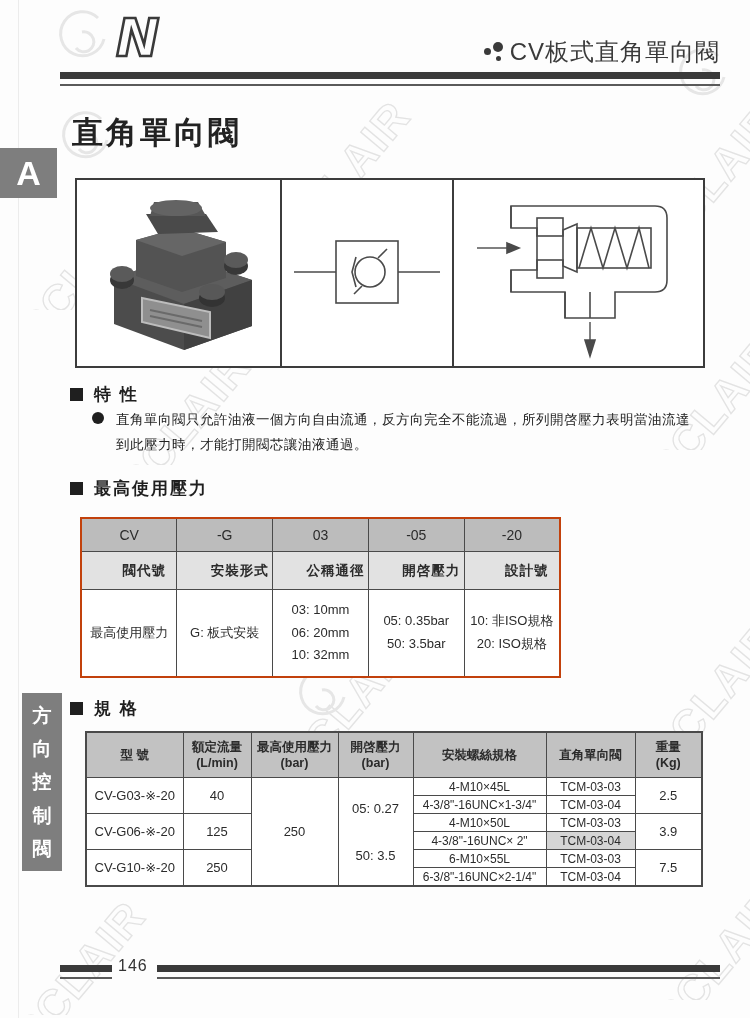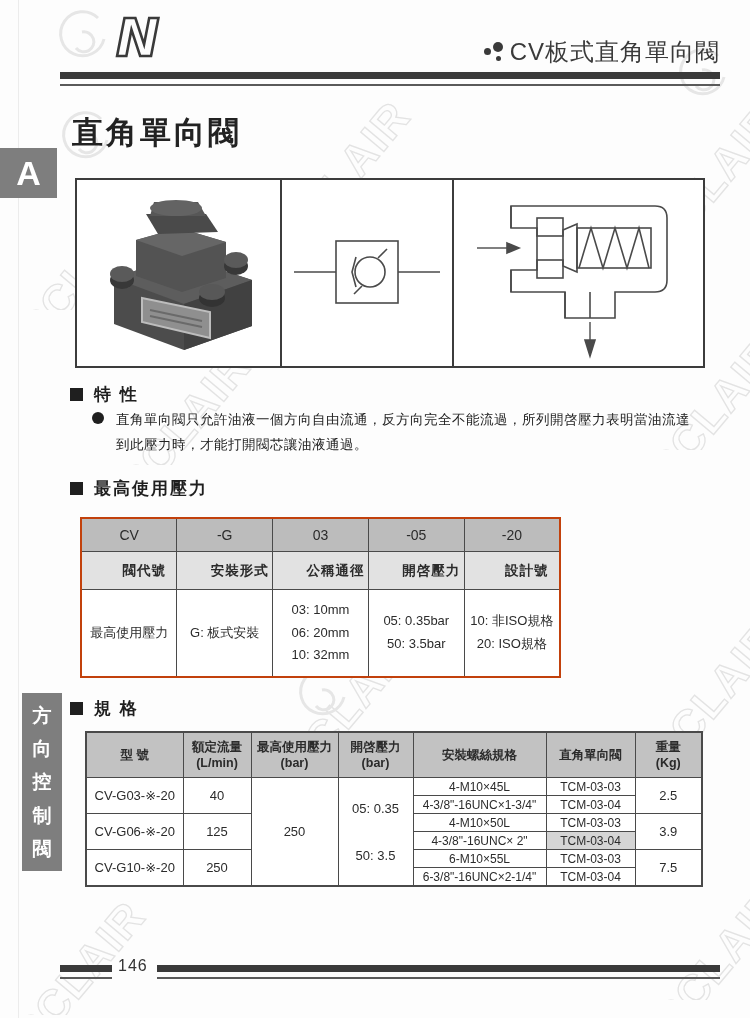--- a/index.html
+++ b/index.html
@@ -320,21 +320,21 @@
             <div>(Kg)</div>
           </th>
       </tr>
     </thead>
     <tbody>
       <tr>
         <td class="big" rowspan="2">CV-G03-※-20</td>
         <td class="big" rowspan="2">40</td>
         <td class="big" rowspan="6">250</td>
         <td class="big openp" rowspan="6">
-          <div>05: 0.35</div>
+          <div>05: 0.27</div>
           <div class="gap"></div>
           <div>50: 3.5</div>
         </td>
         <td>4-M10×45L</td>
         <td>TCM-03-03</td>
         <td class="big" rowspan="2">2.5</td>
       </tr>
       <tr>
         <td>4-3/8"-16UNC×1-3/4"</td>
         <td>TCM-03-04</td>

